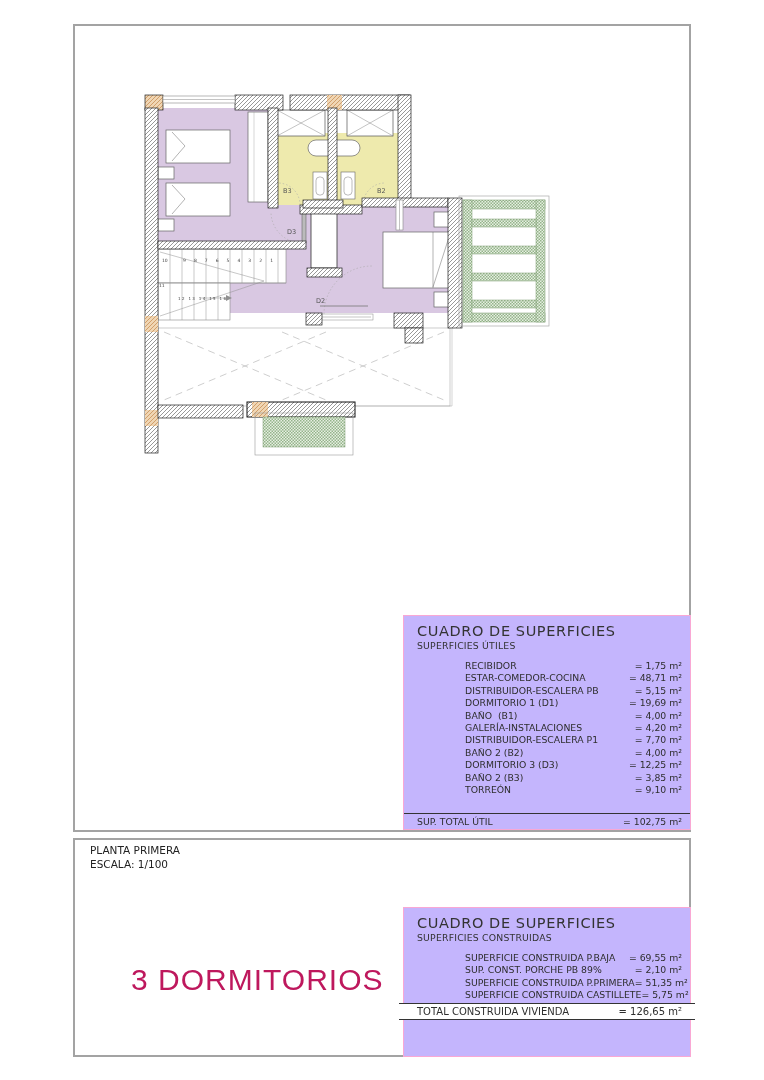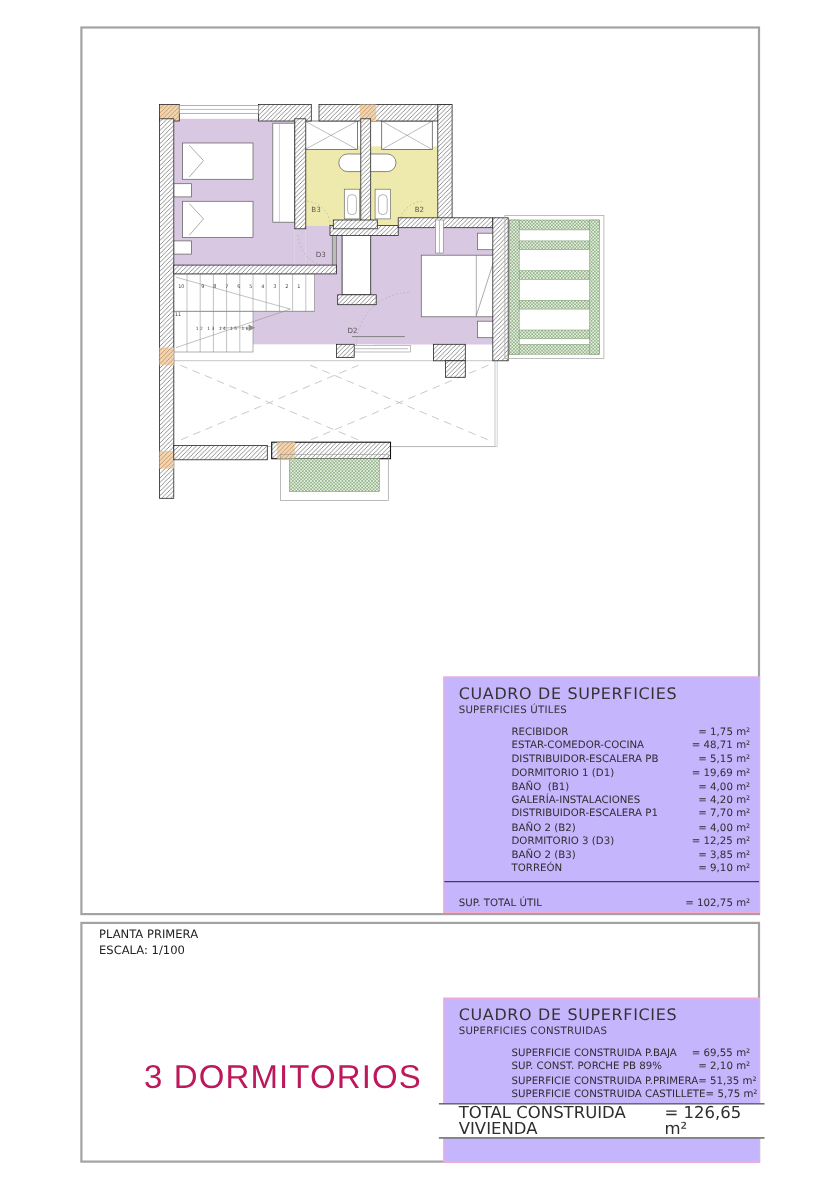--- a/index.html
+++ b/index.html
@@ -13,23 +13,23 @@
   .surf-table{position:absolute;border:1px solid #f9a8d4;background:#c4b5fd;box-sizing:border-box;}
   #table-utiles{left:403px;top:615px;width:288px;height:215px;}
   #table-construidas{left:403px;top:907px;width:288px;height:150px;}
   .tbl-title{font-size:14.5px;letter-spacing:.6px;color:#333;margin:7px 0 0 13px;line-height:17px;}
   .tbl-subtitle{font-size:9.3px;letter-spacing:.2px;color:#333;margin:0 0 0 13px;line-height:11px;}
   .tbl-rows{margin:9px 8px 0 13px;}
   .t-row{display:flex;justify-content:space-between;font-size:9.3px;line-height:12.4px;white-space:pre;padding-left:48px;}
   .t-row .lbl{text-align:left;}
   .t-row .val{text-align:right;}
   #table-utiles .total-row{position:absolute;left:0;right:0;bottom:0;border-top:1px solid #333;
-      display:flex;justify-content:space-between;font-size:9.3px;line-height:14px;padding:13px 8px 0 13px;}
+      display:flex;justify-content:space-between;font-size:9.3px;line-height:14px;padding:1px 8px 0 13px;}
   #table-construidas .total-row{margin:1px -5px 0 -5px;border-top:1px solid #333;border-bottom:1px solid #333;
-      display:flex;justify-content:space-between;font-size:15px;line-height:15px;padding:0 13px 0 18px;background:#fff;}
+      display:flex;justify-content:space-between;font-size:10px;line-height:15px;padding:0 13px 0 18px;background:#fff;text-align:right;}
   #table-construidas .extra-rows{margin:26px 8px 0 13px;}
 
   #plan-caption{position:absolute;left:90px;top:843px;font-size:10.5px;line-height:14px;color:#222;}
   #bedrooms-title{position:absolute;left:131px;top:963px;font-size:30px;letter-spacing:1px;color:#be185d;
       font-family:"Liberation Sans",sans-serif;}
   svg text{font-family:"DejaVu Sans",sans-serif;}
 </style>
 </head>
 <body>
 

